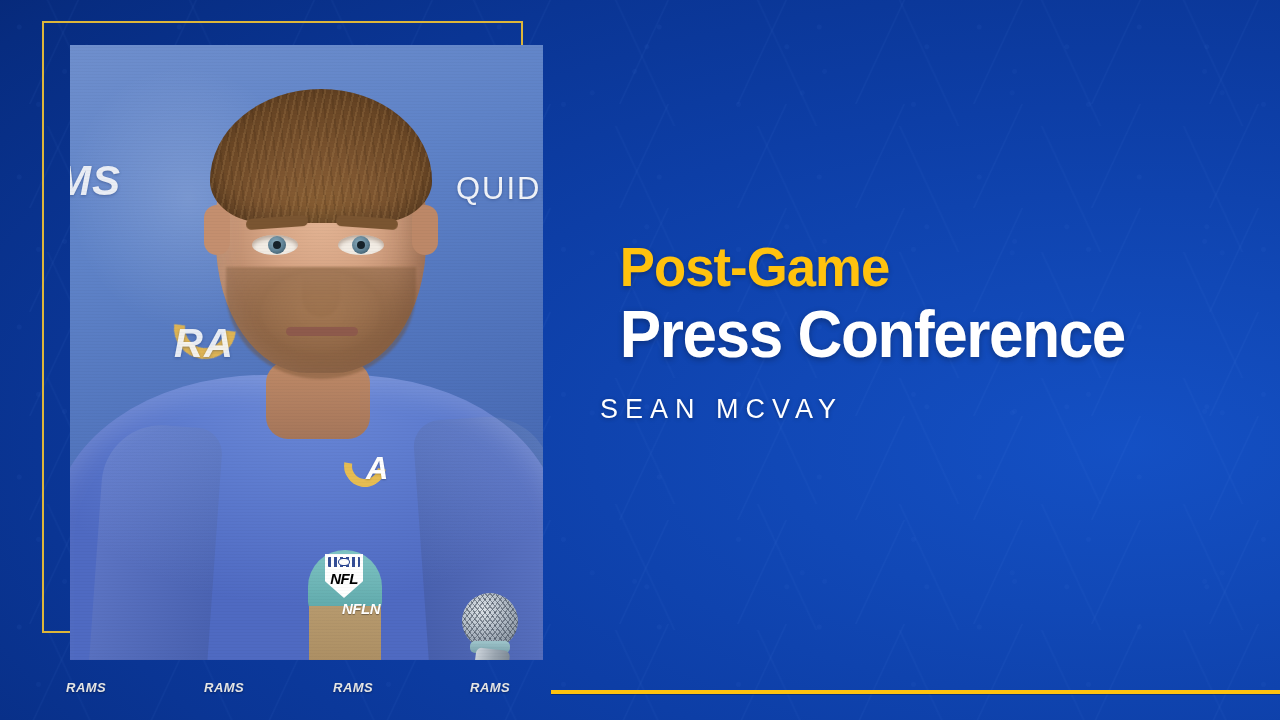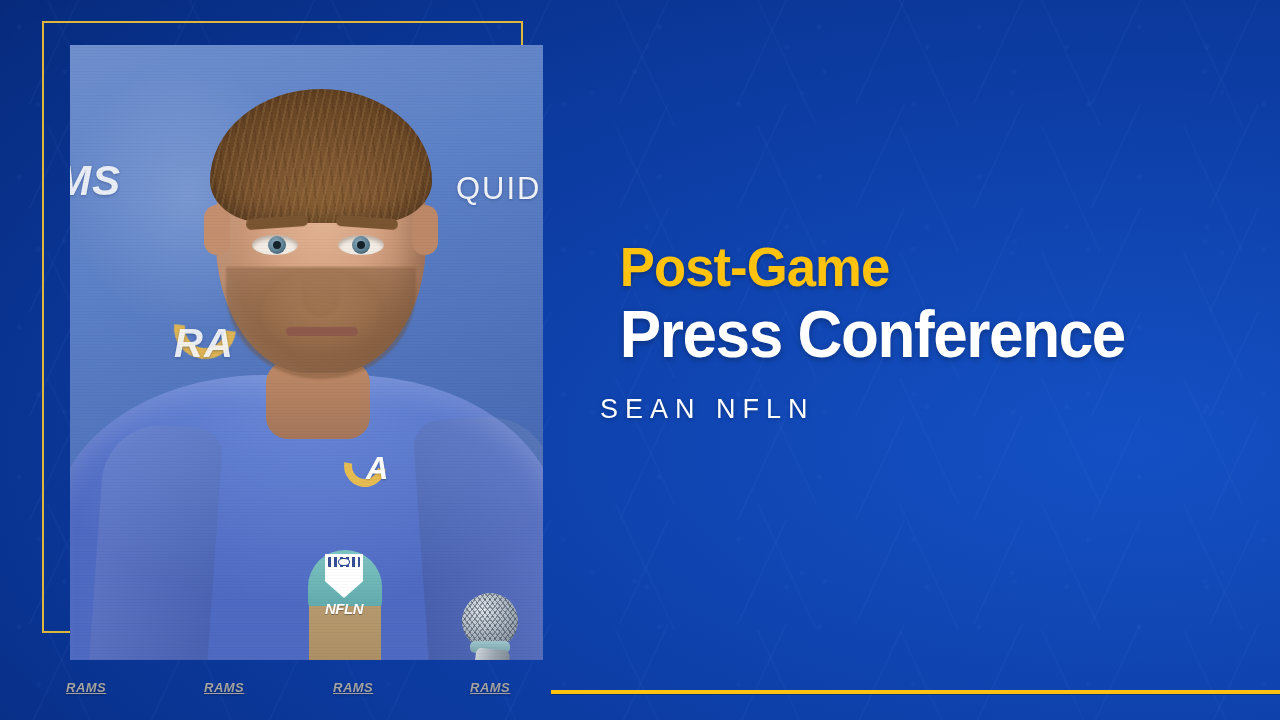--- a/index.html
+++ b/index.html
@@ -192,24 +192,24 @@
     position:absolute; left:20px; top:7px; width:32px; height:10px;
     background:repeating-linear-gradient(90deg,#1d3a8a 0 3px, #ffffff 3px 6px);
     opacity:.9; border-radius:1px;
   }
   .mic-nfl .shield-ball{
     position:absolute; left:30px; top:8px; width:12px; height:8px;
     background:#ffffff; border:1px solid #1d3a8a; border-radius:50%/60%;
   }
   .mic-nfl .shield-txt{
     position:absolute; left:17px; top:20px; width:38px; text-align:center;
-    font-size:15px; font-weight:bold; font-style:italic; color:#ffffff; letter-spacing:-.5px;
+    font-size:15px; font-weight:bold; font-style:italic; color:#000000; letter-spacing:-.5px;
   }
   .mic-nfl .flag-txt{
-    position:absolute; left:0; top:50px; width:72px; text-align:center;
+    position:absolute; left:0; top:50px; width:72px; text-align:right;
     font-size:15px; font-weight:bold; font-style:italic; color:#ffffff;
     letter-spacing:-.5px; text-shadow:0 1px 1px rgba(0,0,0,.35);
   }
 
   .mic-silver{ position:absolute; left:388px; top:548px; width:62px; height:112px; }
   .mic-silver .ball{
     position:absolute; left:4px; top:0; width:56px; height:56px; border-radius:50%;
     background:
       repeating-linear-gradient(52deg, rgba(60,70,85,.55) 0 1px, transparent 1px 4px),
       repeating-linear-gradient(-52deg, rgba(60,70,85,.5) 0 1px, transparent 1px 4px),
@@ -256,23 +256,22 @@
     text-shadow:0 1px 4px rgba(0,0,0,.28);
   }
 
   
   .bottom-bar{
     position:absolute; left:0; top:660px; width:1280px; height:60px;
   }
   .rams-tick{
     position:absolute; top:20px;
     font-size:13px; font-weight:bold; font-style:italic;
-    color:#a3a3a3; letter-spacing:.5px;
+    color:#e5e5e5; letter-spacing:.5px;
     text-shadow:0 1px 2px rgba(0,0,0,.35);
-    text-decoration:underline;
   }
   .rams-tick:nth-of-type(1){ left:66px; }
   .rams-tick:nth-of-type(2){ left:204px; }
   .rams-tick:nth-of-type(3){ left:333px; }
   .rams-tick:nth-of-type(4){ left:470px; }
   .gold-rule{
     position:absolute; left:551px; top:690px; width:729px; height:4px;
     background:#FFC20E; box-shadow:0 1px 0 rgba(0,0,0,.25);
   }
 </style>
@@ -344,21 +343,21 @@
       <div class="collar"></div>
       <div class="body"></div>
     </div>
 
     <div class="photo-grain"></div>
   </div>
 
   <div class="title-block">
     <div class="kicker">Post-Game</div>
     <div class="headline">Press Conference</div>
-    <div class="subject">SEAN NFLN</div>
+    <div class="subject">SEAN MCVAY</div>
   </div>
 
   <div class="bottom-bar">
     <div class="rams-tick">RAMS</div>
     <div class="rams-tick">RAMS</div>
     <div class="rams-tick">RAMS</div>
     <div class="rams-tick">RAMS</div>
   </div>
   <div class="gold-rule"></div>
 

